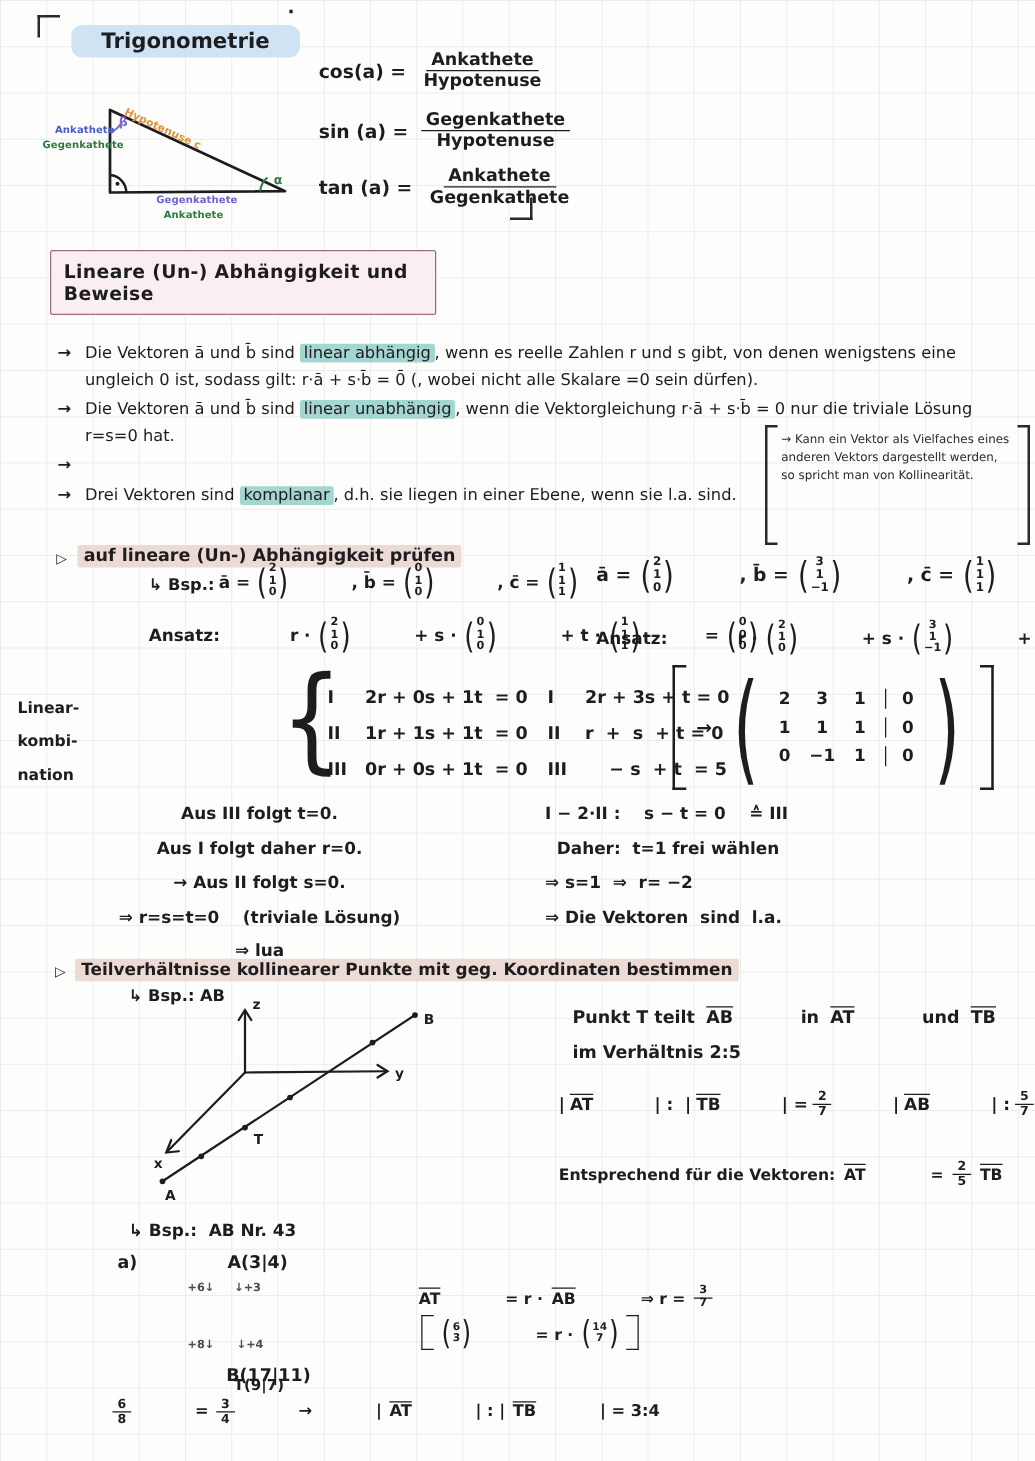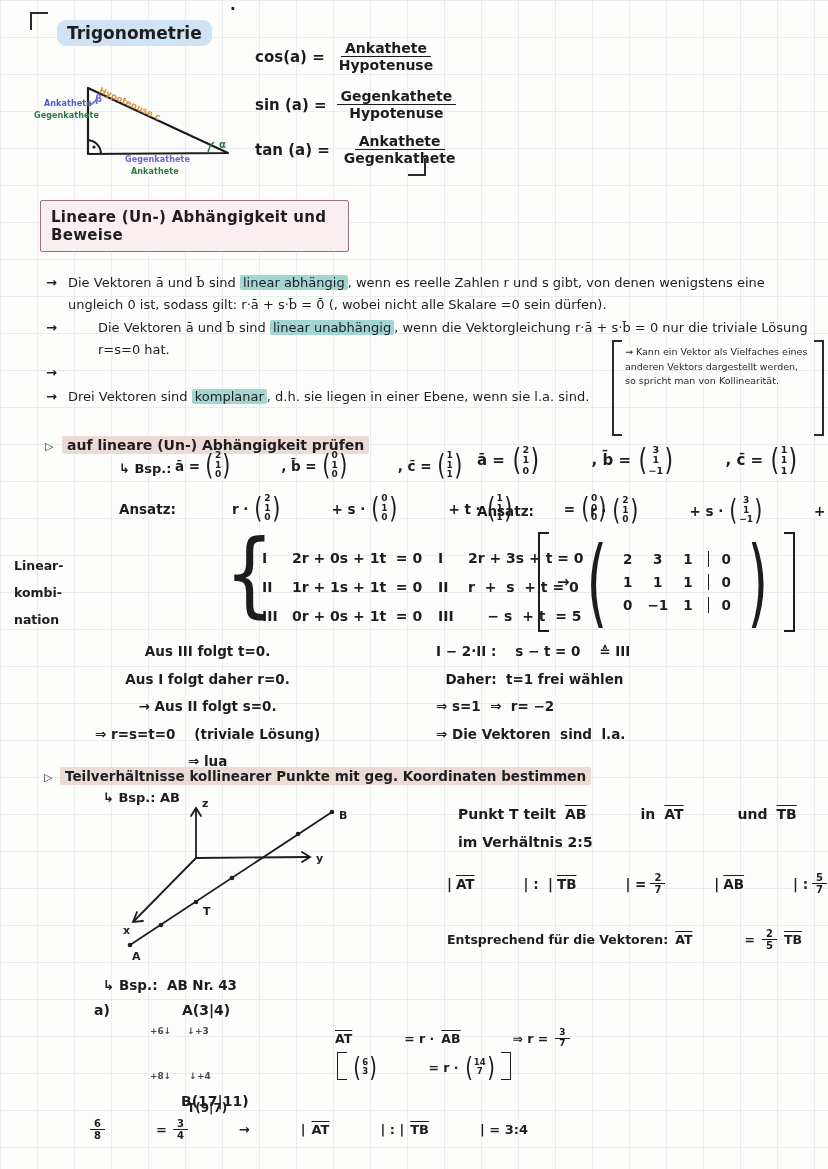--- a/index.html
+++ b/index.html
@@ -16,21 +16,21 @@
   .abs{position:absolute;}
   .row{display:flex;align-items:center;}
   .ws{white-space:pre;margin-left:45px;}
   .b{font-weight:bold;}
 
   
   .corner-tl{width:16px;height:16px;border-left:2.5px solid #2a2a2c;border-top:2.5px solid #2a2a2c;}
   .corner-br{width:16px;height:16px;border-right:2.5px solid #2a2a2c;border-bottom:2.5px solid #2a2a2c;}
 
   
-  .hl-blue{background:#cfe3f4;border-radius:9px;padding:3px 10px;}
+  .hl-blue{background:#cfe3f4;border-radius:9px;padding:3px 24px;}
   .hl-teal{background:#a3d5d1;border-radius:2px;padding:0 3px;}
   .hl-beige{background:#ecdbd4;border-radius:2px;padding:1px 5px;}
 
   .pinkbox{background:#f9eff1;border:1.6px solid #9c7081;border-radius:2px;padding:7px 10px;font-size:15px;font-weight:bold;letter-spacing:.3px;}
 
   
   .frac{display:inline-flex;flex-direction:column;align-items:center;line-height:1.15;font-weight:bold;}
   .frac .fn{border-bottom:1.6px solid #1d1d20;padding:0 4px;}
   .frac .fd{padding:0 4px;}
   .frac.sm{font-size:10px;line-height:1.1;}
@@ -114,21 +114,21 @@
 
   <div class="abs pinkbox" style="left:40px;top:200px;width:287px;">Lineare (Un-) Abhängigkeit und Beweise</div>
 
   <div class="abs" style="left:46px;top:272px;width:776px;">
     <div class="bullet">
       <span class="arr">→</span>
       <span style="max-width:760px;"><span>Die Vektoren ā und b̄ sind </span><span class="hl-teal">linear abhängig</span><span>, wenn es reelle Zahlen r und s gibt, von denen wenigstens eine ungleich 0 ist, sodass gilt: r·ā + s·b̄ = 0̄ (, wobei nicht alle Skalare =0 sein dürfen).</span></span>
     </div>
     <div class="bullet">
       <span class="arr">→</span>
-      <span style="max-width:760px;margin-left:30px;"><span>Die Vektoren ā und b̄ sind </span><span class="hl-teal">linear unabhängig</span><span>, wenn die Vektorgleichung r·ā + s·b̄ = 0 nur die triviale Lösung r=s=0 hat.</span></span>
+      <span style="max-width:760px;"><span>Die Vektoren ā und b̄ sind </span><span class="hl-teal">linear unabhängig</span><span>, wenn die Vektorgleichung r·ā + s·b̄ = 0 nur die triviale Lösung r=s=0 hat.</span></span>
     </div>
     <div class="bullet">
       <span class="arr">→</span>
     </div>
     <div class="bullet">
       <span class="arr">→</span>
       <span style="max-width:545px;"><span>Drei Vektoren sind </span><span class="hl-teal">komplanar</span><span>, d.h. sie liegen in einer Ebene, wenn sie l.a. sind.</span></span>
     </div>
   </div>
 

